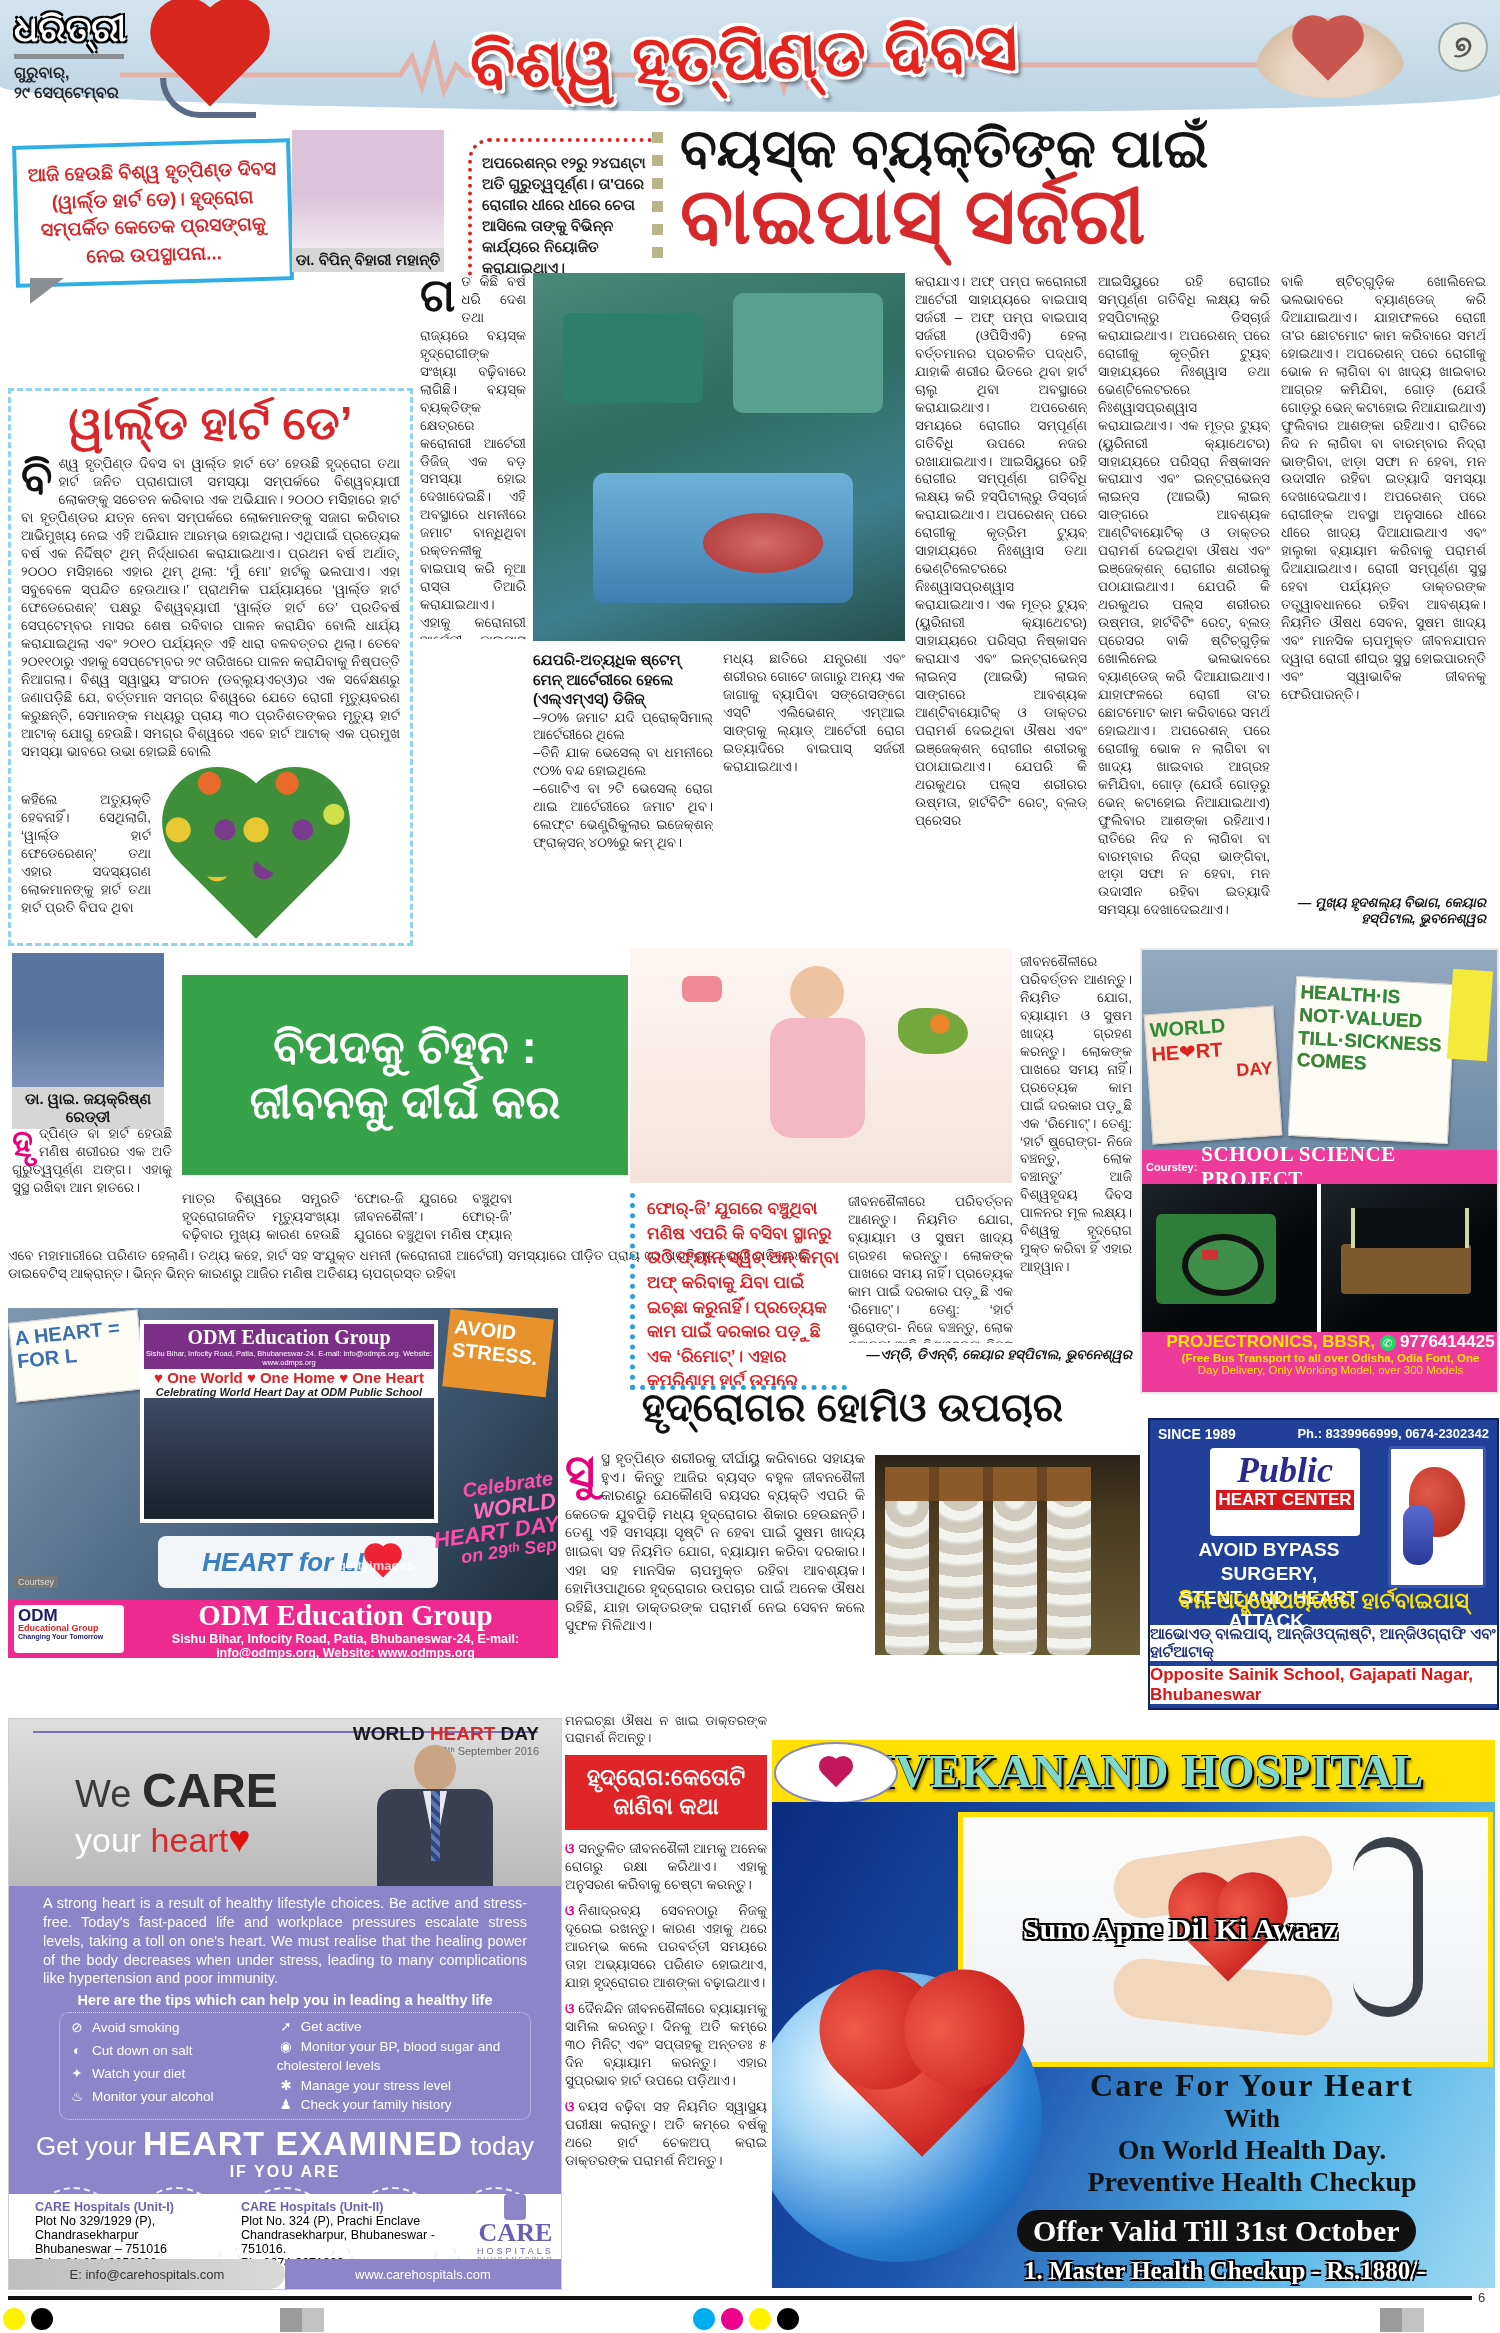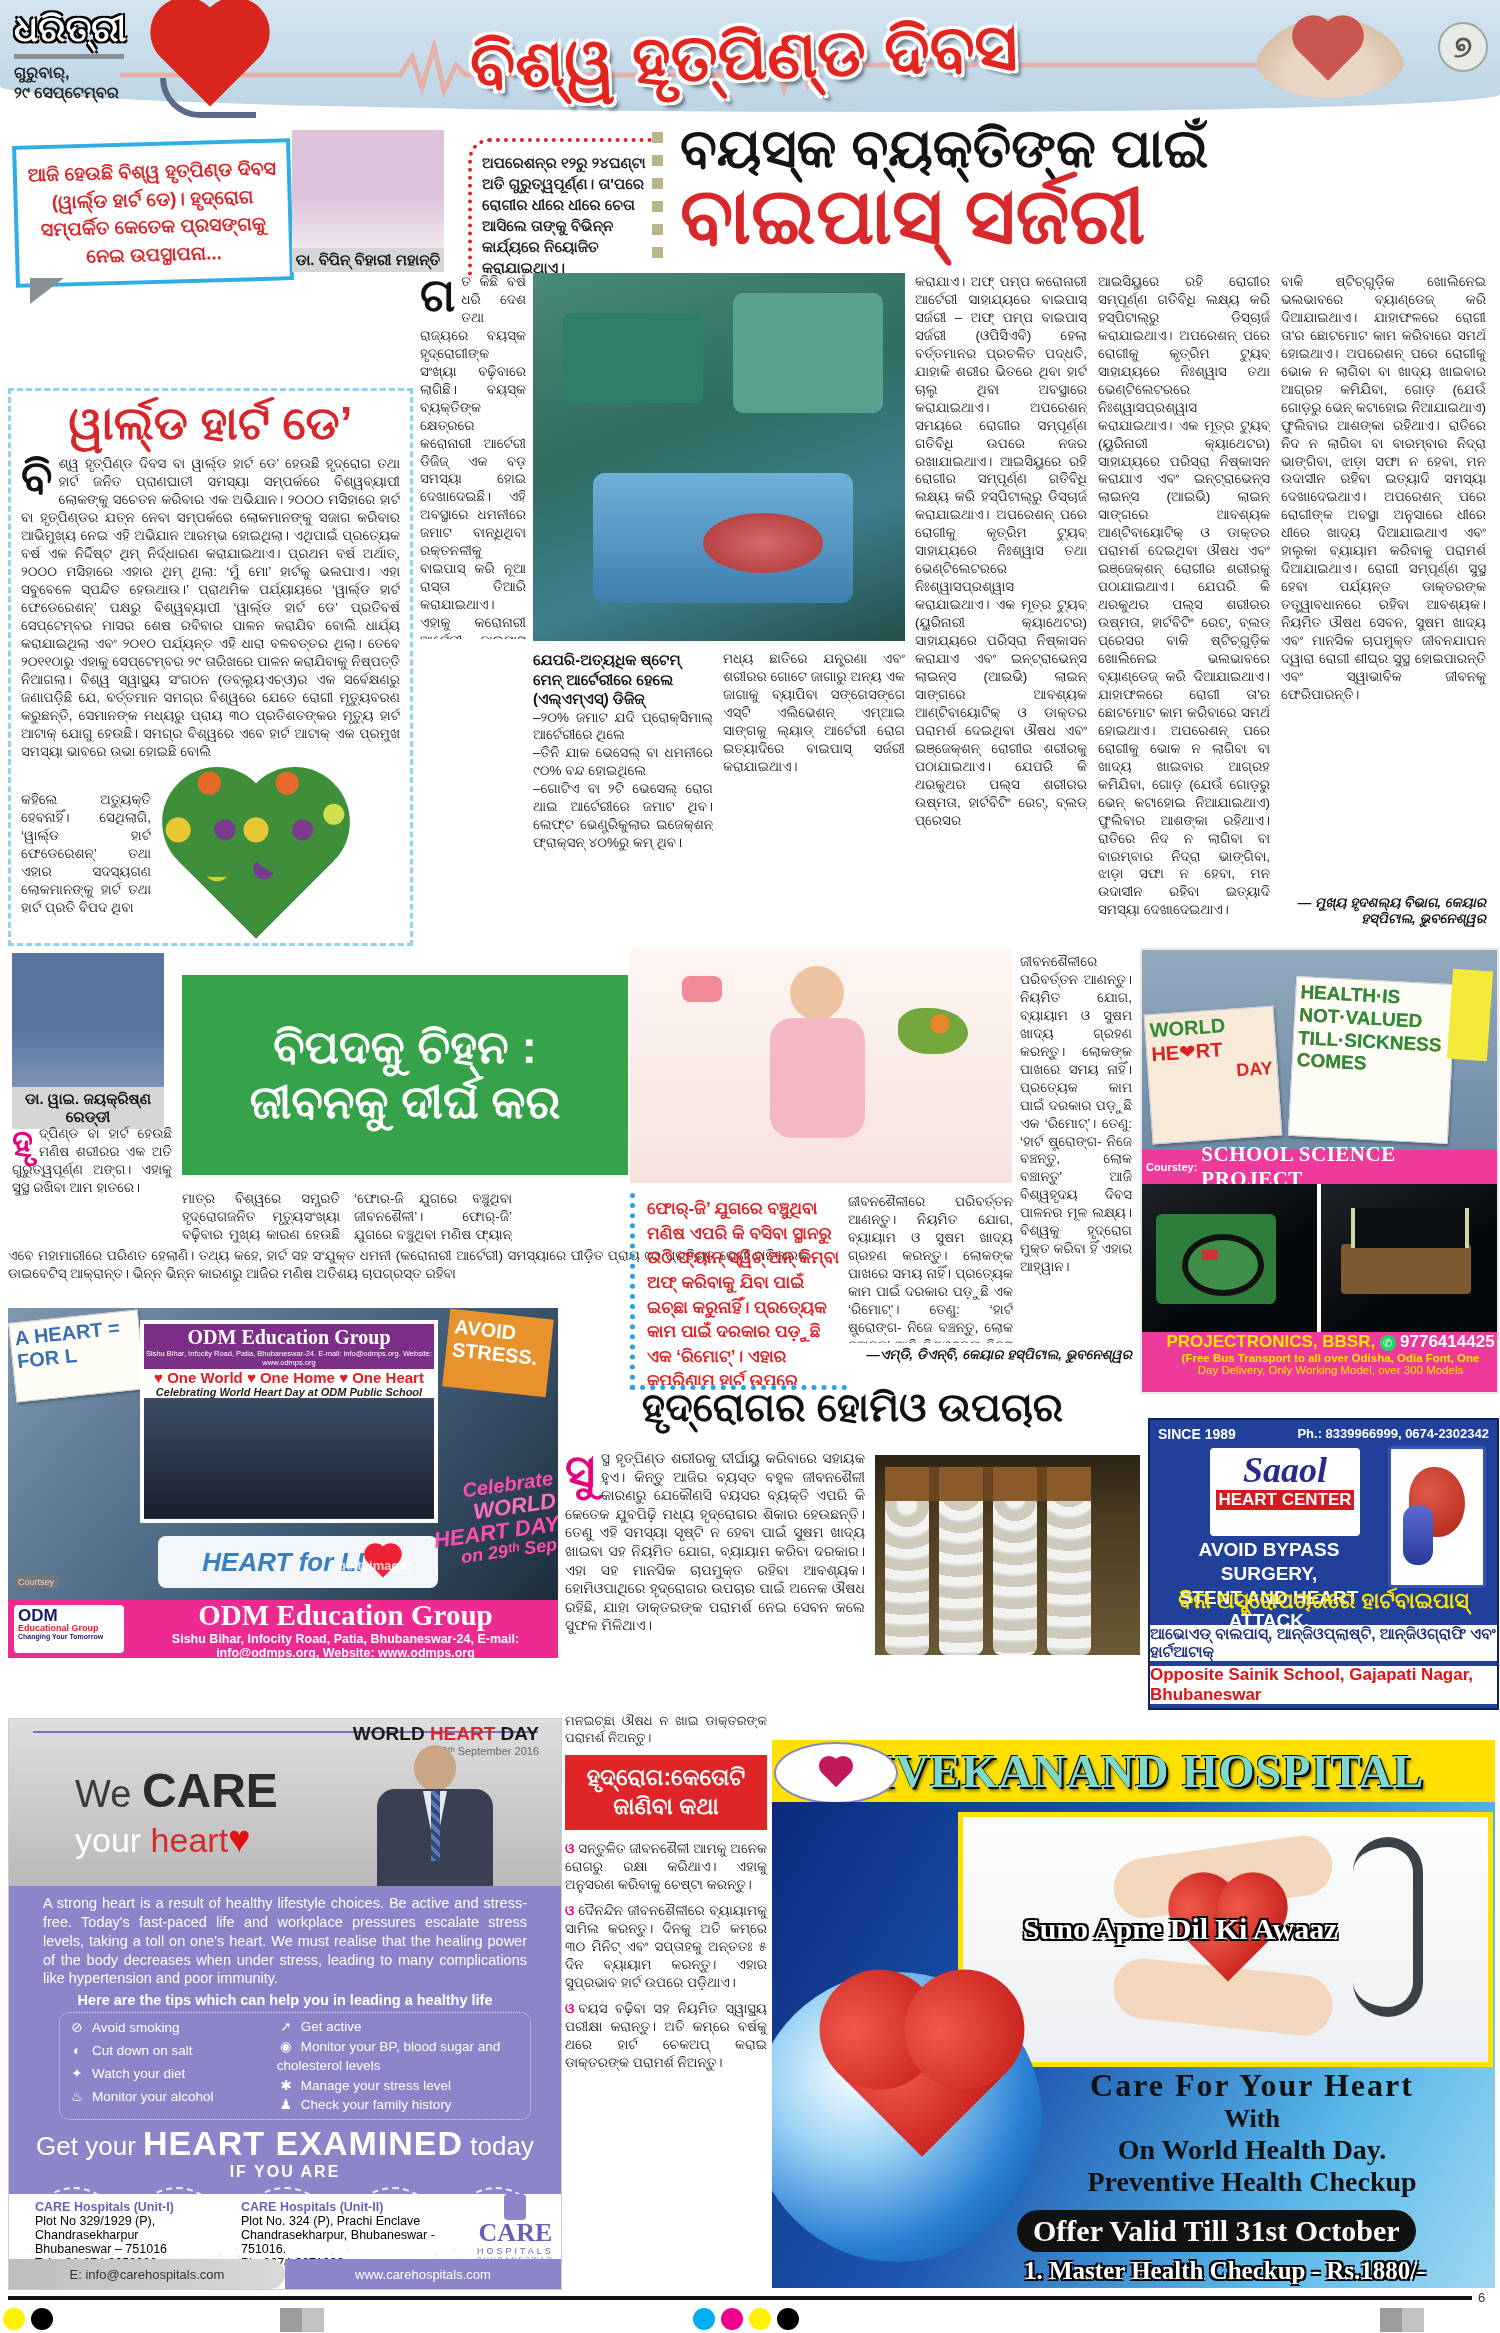--- a/index.html
+++ b/index.html
@@ -278,21 +278,21 @@
       <div class="abs" style="left:10px;top:12px;width:206px;height:34px;background:repeating-linear-gradient(90deg,#8b5a2b 0 44px,#6b4420 44px 54px);"></div>
     </div>
   </section>
 
   <aside class="abs saaol" style="left:1148px;top:1418px;width:347px;height:288px;">
     <div style="display:flex;justify-content:space-between;padding:6px 8px 0 8px;">
       <span style="color:#fff;font-weight:800;font-size:14px;">SINCE 1989</span>
       <span style="color:#fff;font-weight:800;font-size:13px;">Ph.: 8339966999, 0674-2302342</span>
     </div>
     <div class="abs" style="left:60px;top:28px;width:150px;height:84px;background:#fff;border-radius:4px;text-align:center;padding-top:4px;">
-      <div class="serif" style="font-style:italic;font-weight:800;font-size:36px;color:#2a2a8c;line-height:1;">Saaol</div>
+      <div class="serif" style="font-style:italic;font-weight:800;font-size:36px;color:#2a2a8c;line-height:1;">Public</div>
       <div style="background:#d6181f;color:#fff;font-weight:800;font-size:17px;margin:2px 6px;">HEART CENTER</div>
     </div>
     <div class="abs" style="left:238px;top:26px;width:92px;height:136px;background:#fff;border:3px solid #3a55b0;border-radius:4px;overflow:hidden;">
       <div class="abs" style="left:18px;top:18px;width:56px;height:70px;background:radial-gradient(circle at 35% 35%,#e05a4a,#b02318);border-radius:45% 55% 50% 50%;"></div>
       <div class="abs" style="left:12px;top:56px;width:30px;height:60px;background:linear-gradient(#5a6ad0,#2a3a9a);border-radius:14px;"></div>
     </div>
     <div style="position:absolute;left:0;top:118px;width:238px;text-align:center;color:#fff;font-weight:800;font-size:19px;line-height:1.25;">
       <div>AVOID BYPASS SURGERY,</div>
       <div>STENT AND HEART ATTACK.</div>
     </div>
@@ -301,20 +301,21 @@
     <div class="abs" style="left:0;top:246px;width:347px;height:38px;background:#fff;display:flex;align-items:center;justify-content:center;color:#e01212;font-weight:800;font-size:17px;">Opposite Sainik School, Gajapati Nagar, Bhubaneswar</div>
   </aside>
 
   <section class="abs" style="left:565px;top:1712px;width:202px;height:578px;">
     <div class="txt" style="font-size:13px;">ମନଇଚ୍ଛା ଔଷଧ ନ ଖାଇ ଡାକ୍ତରଙ୍କ ପରାମର୍ଶ ନିଅନ୍ତୁ।</div>
     <div class="redbox" style="margin-top:8px;">
       <div>ହୃଦ୍‌ରୋଗ:କେତୋଟି</div>
       <div>ଜାଣିବା କଥା</div>
     </div>
     <p class="txt" style="margin:10px 0 0 0;"><span class="om">ଓ</span><span>ସନ୍ତୁଳିତ ଜୀବନଶୈଳୀ ଆମକୁ ଅନେକ ରୋଗରୁ ରକ୍ଷା କରିଥାଏ। ଏହାକୁ ଅନୁସରଣ କରିବାକୁ ଚେଷ୍ଟା କରନ୍ତୁ।</span></p>
+    <p class="txt" style="margin:8px 0 0 0;"><span class="om">ଓ</span><span>ନିଶାଦ୍ରବ୍ୟ ସେବନଠାରୁ ନିଜକୁ ଦୂରେଇ ରଖନ୍ତୁ। କାରଣ ଏହାକୁ ଥରେ ଆରମ୍ଭ କଲେ ପରବର୍ତ୍ତୀ ସମୟରେ ତାହା ଅଭ୍ୟାସରେ ପରିଣତ ହୋଇଥାଏ, ଯାହା ହୃଦ୍‌ରୋଗର ଆଶଙ୍କା ବଢ଼ାଇଥାଏ।</span></p>
     <p class="txt" style="margin:8px 0 0 0;"><span class="om">ଓ</span><span>ଦୈନନ୍ଦିନ ଜୀବନଶୈଳୀରେ ବ୍ୟାୟାମକୁ ସାମିଲ କରନ୍ତୁ। ଦିନକୁ ଅତି କମ୍‌ରେ ୩୦ ମିନିଟ୍ ଏବଂ ସପ୍ତାହକୁ ଅନ୍ତତଃ ୫ ଦିନ ବ୍ୟାୟାମ କରନ୍ତୁ। ଏହାର ସୁପ୍ରଭାବ ହାର୍ଟ ଉପରେ ପଡ଼ିଥାଏ।</span></p>
     <p class="txt" style="margin:8px 0 0 0;"><span class="om">ଓ</span><span>ବୟସ ବଢ଼ିବା ସହ ନିୟମିତ ସ୍ୱାସ୍ଥ୍ୟ ପରୀକ୍ଷା କରାନ୍ତୁ। ଅତି କମ୍‌ରେ ବର୍ଷକୁ ଥରେ ହାର୍ଟ ଚେକଅପ୍ କରାଇ ଡାକ୍ତରଙ୍କ ପରାମର୍ଶ ନିଅନ୍ତୁ।</span></p>
   </section>
 
   <aside class="abs" style="left:8px;top:1718px;width:552px;height:570px;border:1px solid #ccc;">
     <div class="abs" style="left:0;top:0;width:552px;height:167px;background:linear-gradient(#dedede,#b9b9b9);">
       <div class="abs" style="left:24px;top:12px;width:505px;height:2px;background:#7a6fc0;"></div>
       <div class="abs" style="left:330px;top:4px;text-align:right;width:200px;">
         <span style="font-weight:800;font-size:19px;color:#1a1a1a;">WORLD </span><span style="font-weight:800;font-size:19px;color:#d7282c;">HEART</span><span style="font-weight:800;font-size:19px;color:#1a1a1a;"> DAY</span>
         <div style="font-size:11px;color:#666;">29ᵗʰ September 2016</div>

